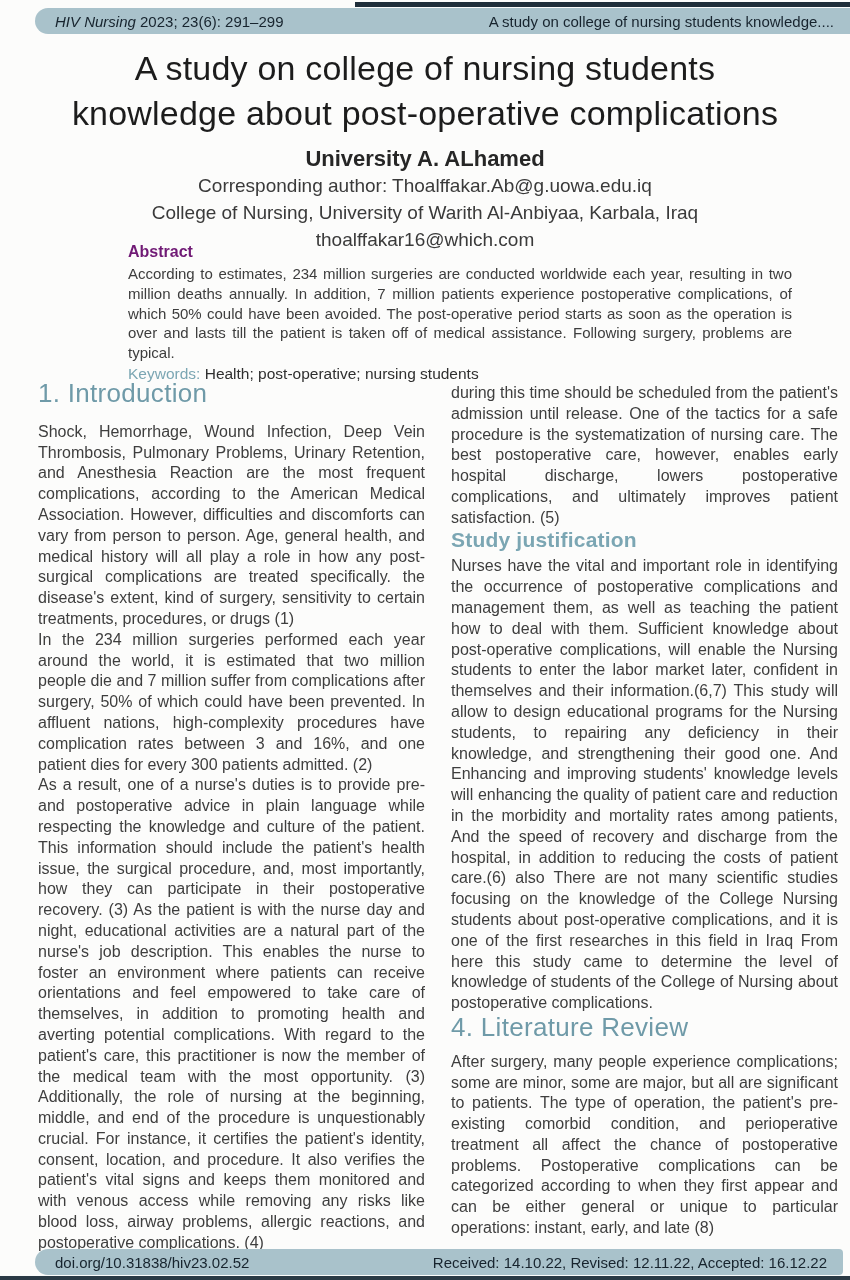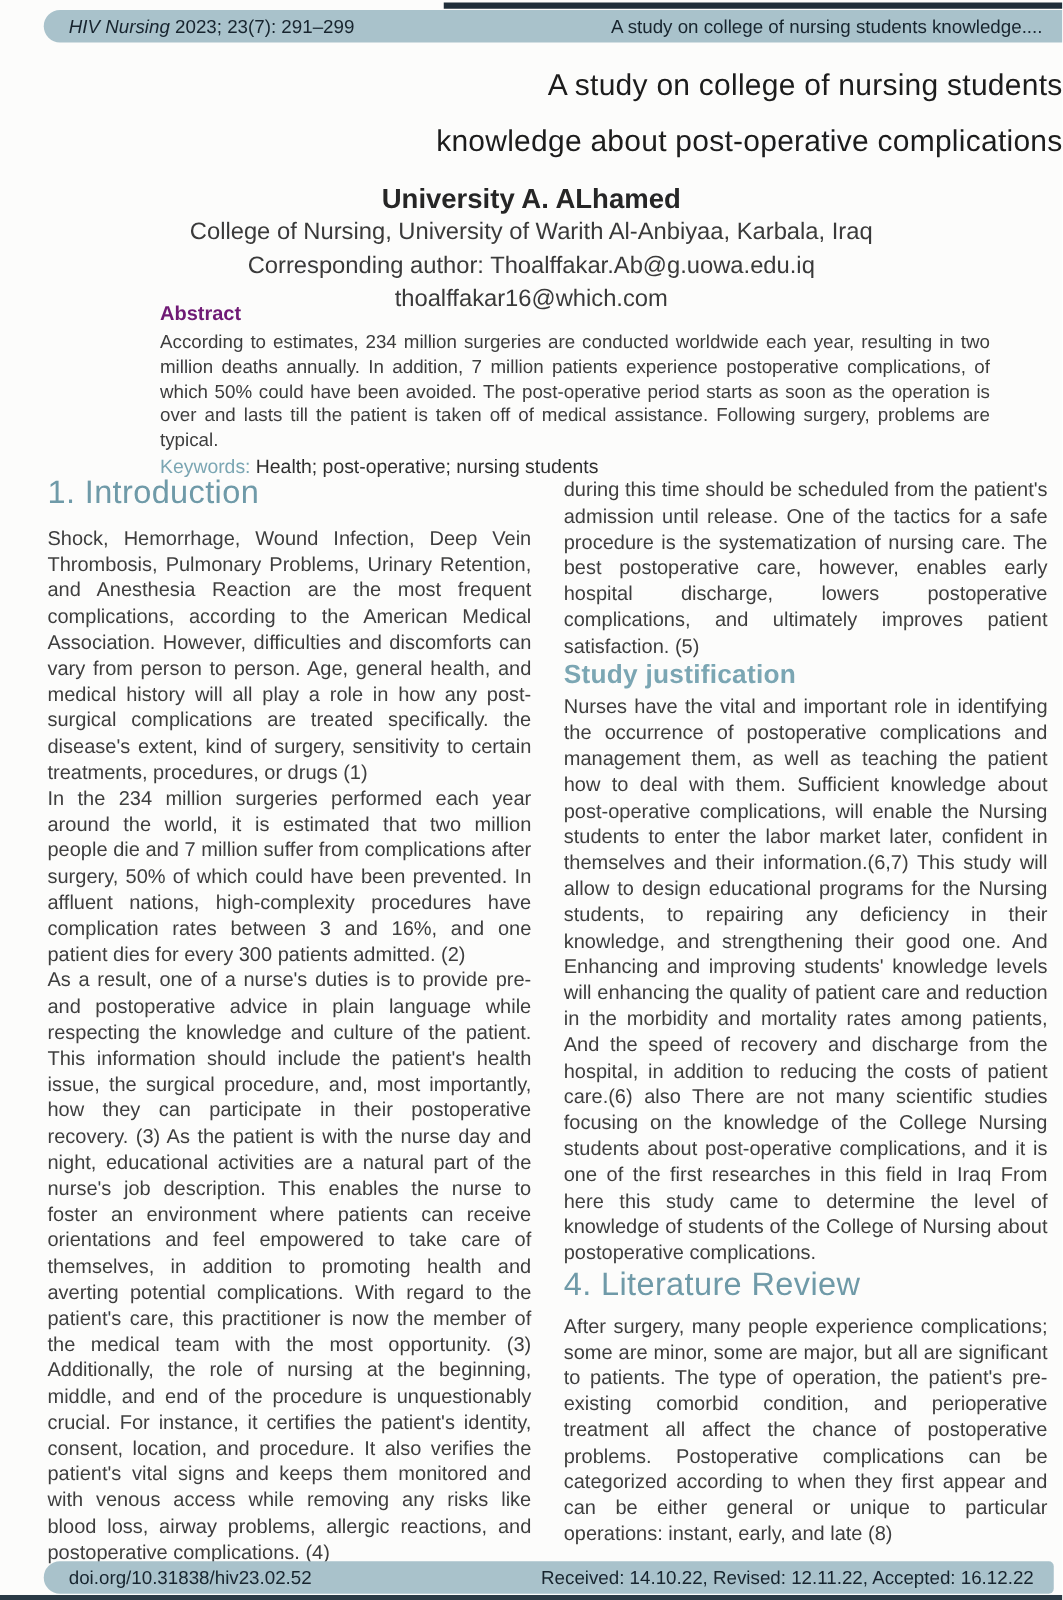--- a/index.html
+++ b/index.html
@@ -20,22 +20,22 @@
     box-sizing:border-box;
   }
   .band-header { top:8px; right:0; border-radius:13px 0 0 13px; }
   .band-footer { bottom:5px; right:7px; border-radius:13px 4px 4px 13px; }
   .band .journal { font-style:italic; }
   .band .seg { white-space:nowrap; }
 
   
   .title-block { position:absolute; top:46px; left:0; width:850px; text-align:center; }
   .paper-title {
-    margin:0; font-size:24px; line-height:45px; font-weight:500;
-    color:#1c1c1c; letter-spacing:.2px;text-align:right;
+    margin:0; font-size:34px; line-height:45px; font-weight:500;
+    color:#1c1c1c; letter-spacing:.2px;
   }
   .author { margin:10px 0 0 0; font-size:22px; font-weight:600; color:#262626; }
   .affil-line { margin:0; font-size:19px; line-height:27px; font-weight:400; color:#3a3a3a; }
 
   
   .abstract { position:absolute; top:243px; left:128px; width:664px; }
   .abstract-heading { margin:0 0 3px 0; font-size:16px; font-weight:700; color:#701a75; }
   .abstract-text { margin:0; font-size:15px; line-height:19.8px; text-align:justify; color:#3d3d3d; }
   .keywords-line { margin:2px 0 0 0; font-size:15.5px; color:#2f2f2f; }
   .keywords-label { color:#7ba6b3; }
@@ -55,30 +55,30 @@
   .force-justify { text-align:justify; text-align-last:justify; }
 </style>
 </head>
 <body>
 
 <div class="page">
 
   <div class="top-line"></div>
 
   <div class="band band-header">
-    <span class="seg"><span class="journal">HIV Nursing</span><span> 2023; 23(7):  291–299</span></span>
+    <span class="seg"><span class="journal">HIV Nursing</span><span> 2023; 23(6):  291–299</span></span>
     <span class="seg">A study on college of nursing students knowledge....</span>
   </div>
 
   <div class="title-block">
     <h1 class="paper-title"><span>A study on college of nursing students</span><br>
       <span>knowledge about post-operative complications</span></h1>
     <p class="author">University A. ALhamed</p>
+    <p class="affil-line">Corresponding author: Thoalffakar.Ab@g.uowa.edu.iq</p>
     <p class="affil-line">College of Nursing, University of Warith Al-Anbiyaa, Karbala, Iraq</p>
-    <p class="affil-line">Corresponding author: Thoalffakar.Ab@g.uowa.edu.iq</p>
     <p class="affil-line">thoalffakar16@which.com</p>
   </div>
 
   <div class="abstract">
     <h3 class="abstract-heading">Abstract</h3>
     <p class="abstract-text">According to estimates, 234 million surgeries are conducted worldwide each year, resulting in two million deaths annually. In addition, 7 million patients experience postoperative complications, of which 50% could have been avoided. The post-operative period starts as soon as the operation is over and lasts till the patient is taken off of medical assistance. Following surgery, problems are typical.</p>
     <p class="keywords-line"><span class="keywords-label">Keywords:</span><span> Health; post-operative; nursing students</span></p>
   </div>
 
   <div class="columns">

